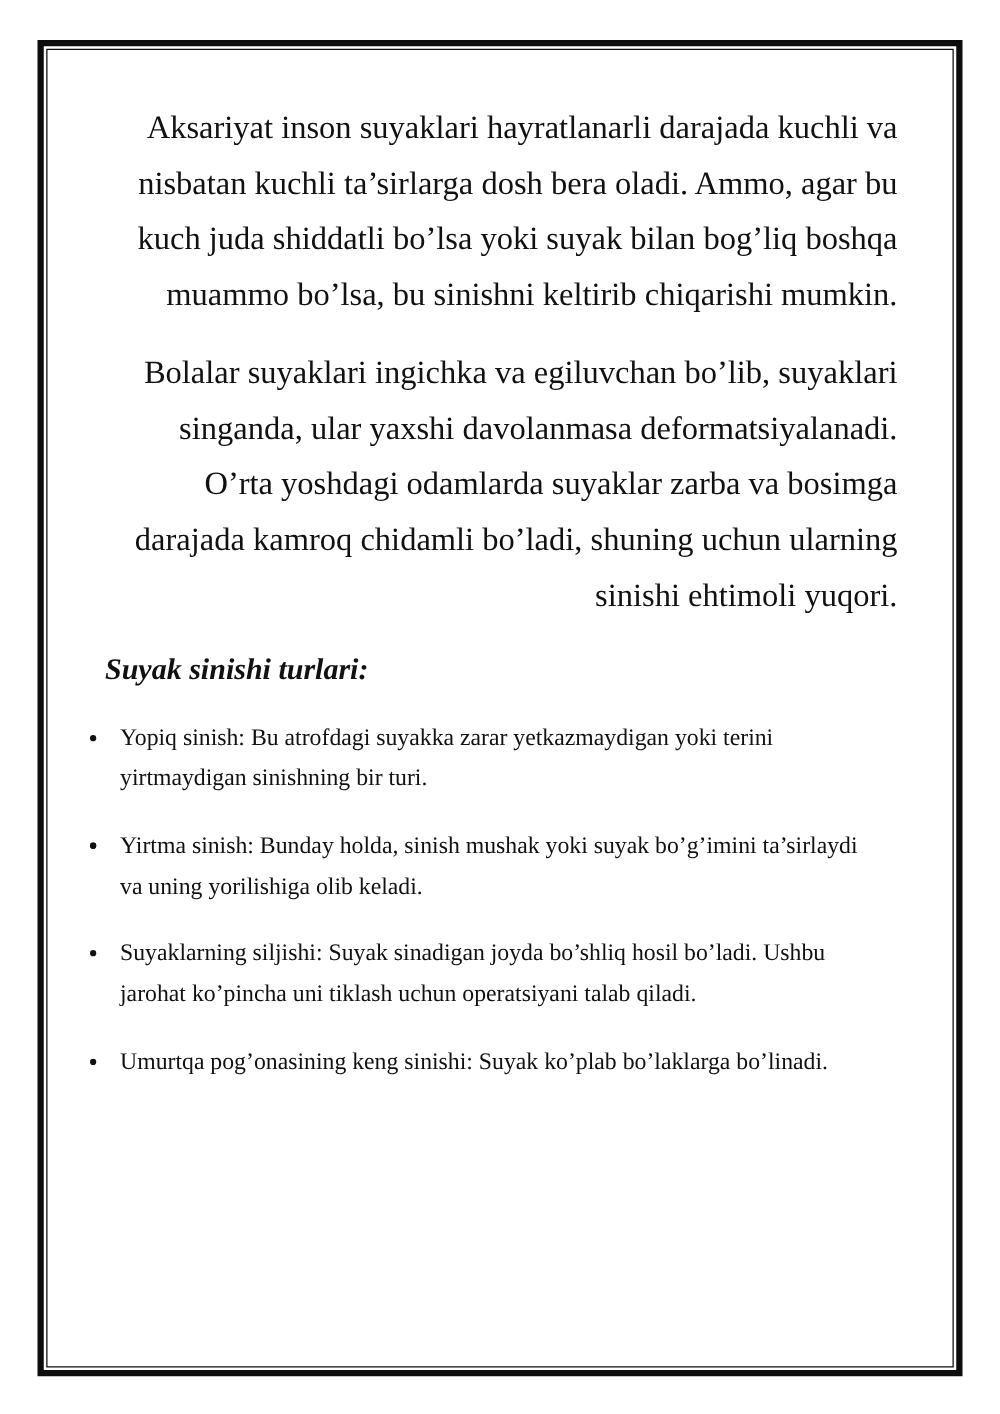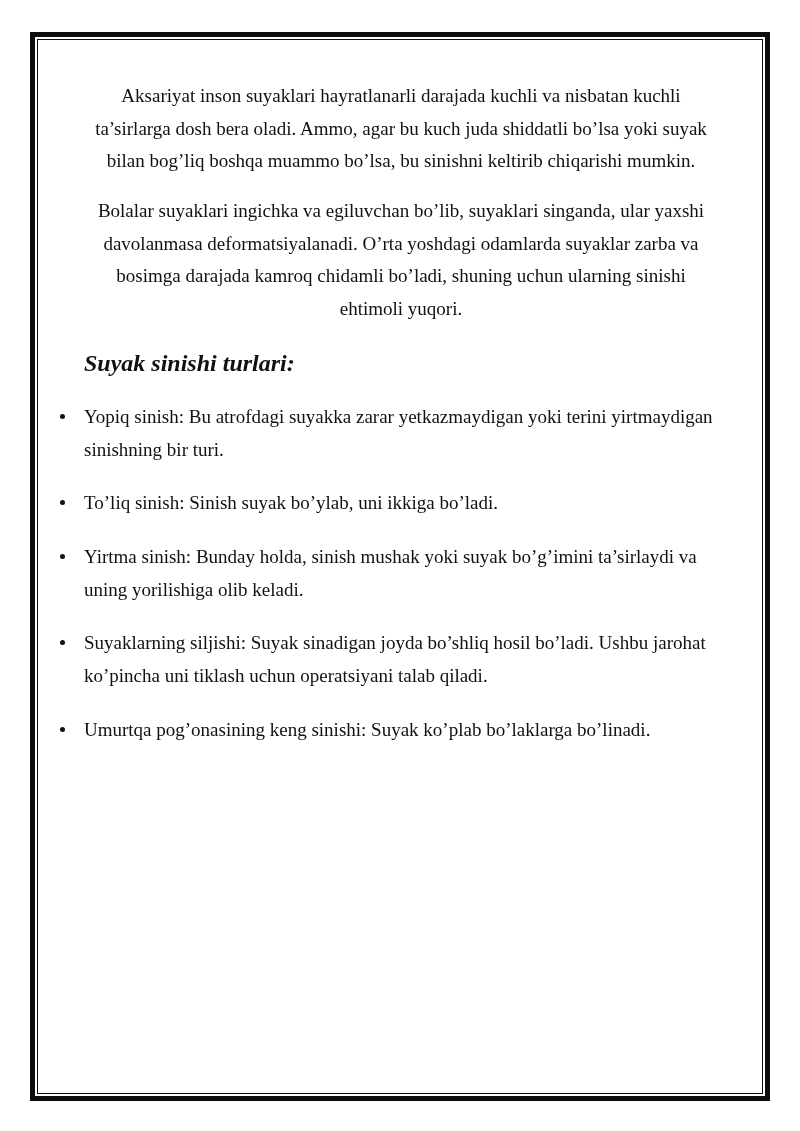--- a/index.html
+++ b/index.html
@@ -27,34 +27,34 @@
   }
   .page-frame-inner {
     width: 100%;
     height: 100%;
     border: 1px solid #0d0d0d;
     box-sizing: border-box;
     padding: 40px 44px 40px 46px;
     overflow: hidden;
   }
   .doc-paragraph {
-    font-size: 19px;
+    font-size: 26px;
     line-height: 1.72;
     margin: 0 0 17px 0;
-    text-align: center;
+    text-align: right;
   }
   .doc-heading {
     font-size: 24px;
     line-height: 1.72;
     font-weight: bold;
     font-style: italic;
     margin: 0 0 17px 0;
   }
   .doc-list {
-    margin: 0;
+    margin: 12px;
     padding: 0;
     list-style: none;
   }
   .doc-list-item {
     position: relative;
     font-size: 19px;
     line-height: 1.72;
     margin: 0 0 21px 0;
     padding-left: 0;
   }
@@ -82,21 +82,20 @@
     <p class="doc-heading">Suyak sinishi turlari:</p>
 
 
     <ul class="doc-list">
       <li class="doc-list-item">
         <span class="bullet-dot"></span>
         <span>Yopiq sinish: Bu atrofdagi suyakka zarar yetkazmaydigan yoki terini yirtmaydigan sinishning bir turi.</span>
       </li>
       <li class="doc-list-item">
         <span class="bullet-dot"></span>
-        <span>To’liq sinish: Sinish suyak bo’ylab, uni ikkiga bo’ladi.</span>
       </li>
       <li class="doc-list-item">
         <span class="bullet-dot"></span>
         <span>Yirtma sinish: Bunday holda, sinish mushak yoki suyak bo’g’imini ta’sirlaydi va uning yorilishiga olib keladi.</span>
       </li>
       <li class="doc-list-item">
         <span class="bullet-dot"></span>
         <span>Suyaklarning siljishi: Suyak sinadigan joyda bo’shliq hosil bo’ladi. Ushbu jarohat ko’pincha uni tiklash uchun operatsiyani talab qiladi.</span>
       </li>
       <li class="doc-list-item">

